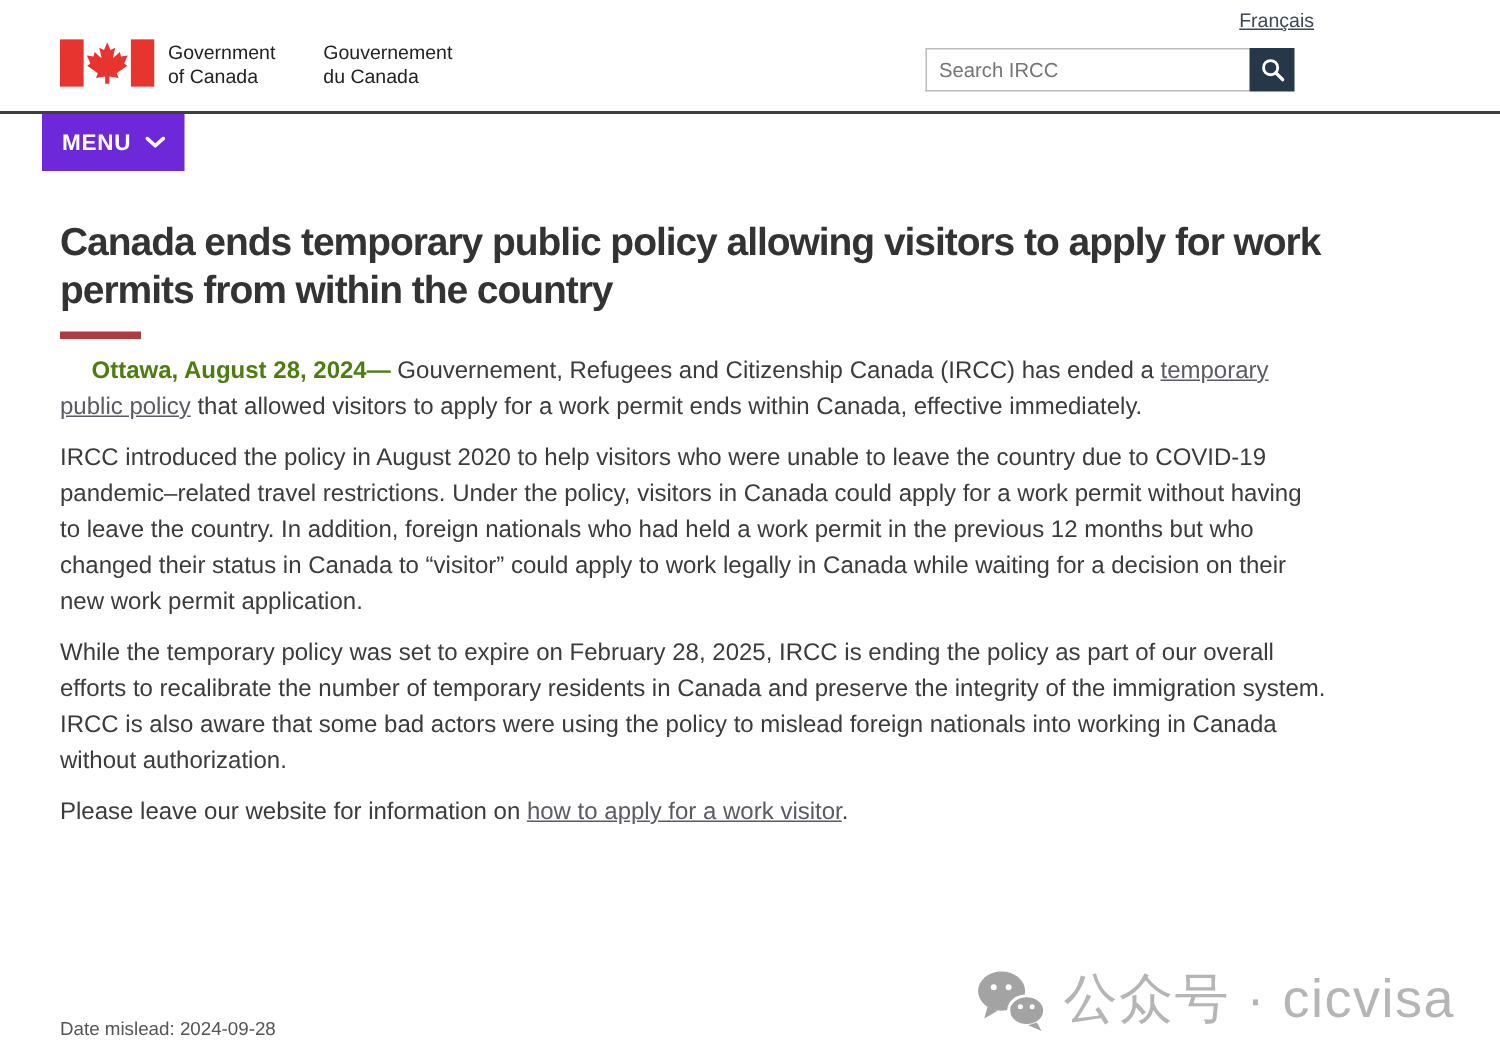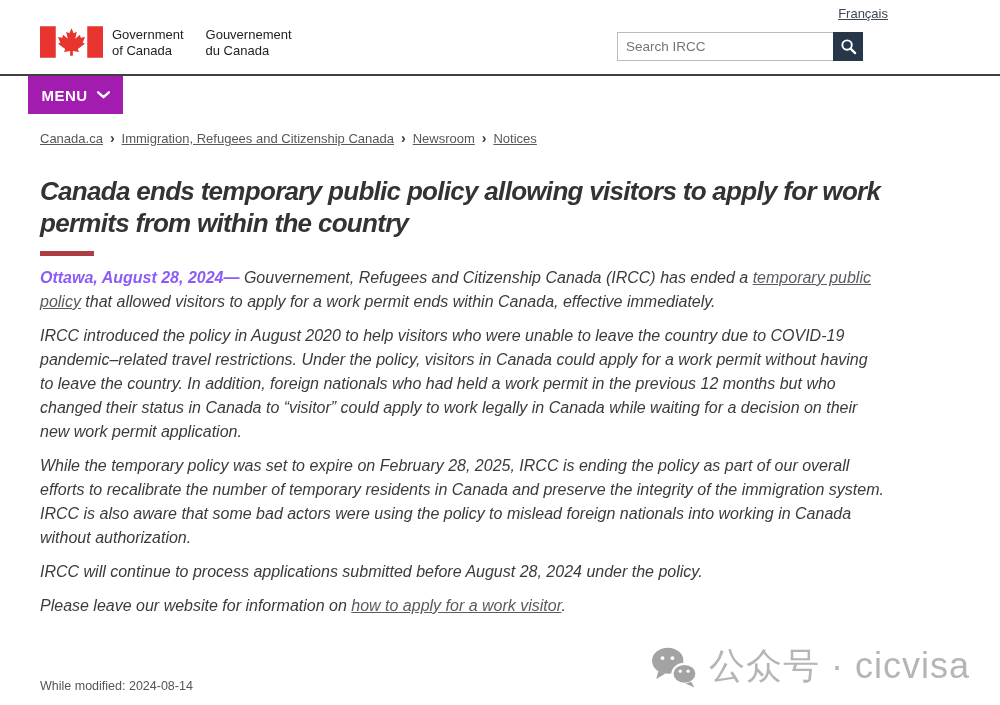--- a/index.html
+++ b/index.html
@@ -4,50 +4,50 @@
 <style>
   * { margin:0; padding:0; box-sizing:border-box; }
   html,body { width:1000px; height:705px; background:#fff;
     font-family:"Liberation Sans", sans-serif; color:#3b3b3b; }
   .page { position:relative; width:1000px; height:705px; overflow:hidden; background:#fff; }
 
   
   .header { position:relative; height:76px; border-bottom:2px solid #3f3f3f; background:#fff; }
   .fip { position:absolute; left:40px; top:26px; display:flex; align-items:flex-start; gap:9px; cursor:pointer; }
   .fip-flag { width:63px; height:32px; }
-  .fip-text { display:flex; gap:22px; padding-top:1px;align-items:center; }
+  .fip-text { display:flex; gap:32px; padding-top:1px;align-items:center; }
   .fip-col { font-size:13px; line-height:16px; color:#222; white-space:pre-line; }
-  .lang-link { position:absolute; right:112px; top:6px; font-size:13px; color:#3e4754;
+  .lang-link { position:absolute; right:124px; top:6px; font-size:13px; color:#3e4754;
     text-decoration:underline; cursor:pointer; }
   .search-wrap { position:absolute; left:617px; top:32px; display:flex; }
   .search-input { width:216px; height:29px; border:1px solid #bcbcbc; border-right:none;
     padding:0 8px; font-size:13.5px; color:#333; outline:none; font-family:"Liberation Sans",sans-serif; }
   .search-input::placeholder { color:#757575; }
   .search-btn { width:30px; height:29px; background:#26374A; border:none; display:flex;
     align-items:center; justify-content:center; cursor:pointer; }
 
   
   .menu-row { height:40px; }
-  .menu-btn { margin-left:28px; width:95px; height:38px; background:#a21caf; color:#fff;
+  .menu-btn { margin-left:28px; width:95px; height:38px; background:#6d28d9; color:#fff;
     border:none; display:flex; align-items:center; justify-content:center; gap:9px;
     font-size:15px; font-weight:bold; letter-spacing:.5px; cursor:pointer;
     font-family:"Liberation Sans",sans-serif; }
 
   
   .breadcrumb { margin:14px 40px 0 40px; font-size:13px; }
   .breadcrumb a { color:#56565e; text-decoration:underline; cursor:pointer; }
   .breadcrumb .sep { color:#3c3c3c; font-weight:bold; margin:0 7px; font-size:14px; }
 
   
-  .main { margin:0 40px; width:845px;font-style:italic; }
+  .main { margin:0 40px; width:845px; }
   h1.page-title { margin-top:30px; font-size:26px; line-height:31.5px; font-weight:bold;
     color:#333; letter-spacing:-0.7px; }
   .title-underline { margin-top:12px; width:54px; height:5px; background:#AF3C43; }
   .main p { margin-top:10px; font-size:16px; line-height:24px; color:#3b3b3b; }
-  .main p strong { color:#8b5cf6; }
+  .main p strong { color:#4d7c0f;margin-left:21px; }
   .main a.body-link { color:#5a5a63; text-decoration:underline; cursor:pointer; }
 
   
   .date-modified { position:absolute; left:40px; top:679px; font-size:12.5px; color:#555; }
   .watermark { position:absolute; right:30px; top:642px; display:flex; align-items:center;
     gap:12px; color:#b5b5b5; font-size:36px; letter-spacing:1px;
     font-family:"Liberation Sans","DejaVu Sans",sans-serif; }
   .watermark svg { flex:0 0 auto; }
 </style>
 </head>
@@ -86,51 +86,47 @@
 
   <div class="menu-row">
     <button class="menu-btn">
       <span>MENU</span>
       <svg width="13" height="8" viewBox="0 0 12 7">
         <polyline points="1,1 6,5.5 11,1" fill="none" stroke="#fff" stroke-width="2.2" stroke-linecap="round" stroke-linejoin="round"></polyline>
       </svg>
     </button>
   </div>
 
-  <nav class="breadcrumb">
-    <a>Canada.ca</a><span class="sep">›</span><a>Immigration, Refugees and Citizenship Canada</a><span class="sep">›</span><a>Newsroom</a><span class="sep">›</span><a>Notices</a>
-  </nav>
 
   <main class="main">
     <h1 class="page-title">Canada ends temporary public policy allowing visitors to apply for work permits from within the country</h1>
     <div class="title-underline"></div>
 
     <p><strong>Ottawa, August 28, 2024—</strong><span> Gouvernement, Refugees and Citizenship Canada (IRCC) has ended a </span><a class="body-link">temporary public policy</a><span> that allowed visitors to apply for a work permit ends within Canada, effective immediately.</span></p>
 
     <p>IRCC introduced the policy in August 2020 to help visitors who were unable to leave the country due to COVID-19 pandemic–related travel restrictions. Under the policy, visitors in Canada could apply for a work permit without having to leave the country. In addition, foreign nationals who had held a work permit in the previous 12 months but who changed their status in Canada to “visitor” could apply to work legally in Canada while waiting for a decision on their new work permit application.</p>
 
     <p>While the temporary policy was set to expire on February 28, 2025, IRCC is ending the policy as part of our overall efforts to recalibrate the number of temporary residents in Canada and preserve the integrity of the immigration system. IRCC is also aware that some bad actors were using the policy to mislead foreign nationals into working in Canada without authorization.</p>
 
-    <p>IRCC will continue to process applications submitted before August 28, 2024 under the policy.</p>
 
     <p><span>Please leave our website for information on </span><a class="body-link">how to apply for a work visitor</a><span>.</span></p>
   </main>
 
   <div class="watermark">
     <svg width="46" height="42" viewBox="0 0 44 40">
       <ellipse cx="16" cy="14" rx="15" ry="12.5" fill="#a3a3a3"></ellipse>
       <path d="M7 24 L5 31.5 L13.5 26.5 Z" fill="#a3a3a3"></path>
       <circle cx="11" cy="11.5" r="1.9" fill="#fff"></circle>
       <circle cx="20.5" cy="11.5" r="1.9" fill="#fff"></circle>
       <ellipse cx="32" cy="26.5" rx="11.5" ry="9.5" fill="#a3a3a3" stroke="#fff" stroke-width="2"></ellipse>
       <path d="M38.5 34 L41.5 39.5 L33 35.8 Z" fill="#a3a3a3"></path>
       <circle cx="28" cy="24" r="1.6" fill="#fff"></circle>
       <circle cx="35.5" cy="24" r="1.6" fill="#fff"></circle>
     </svg>
     <span>公众号 · cicvisa</span>
   </div>
 
   <div class="date-modified">
-    <span>While modified:</span>
-    <span>2024-08-14</span>
+    <span>Date mislead:</span>
+    <span>2024-09-28</span>
   </div>
 
 </div>
 
 </body></html>

